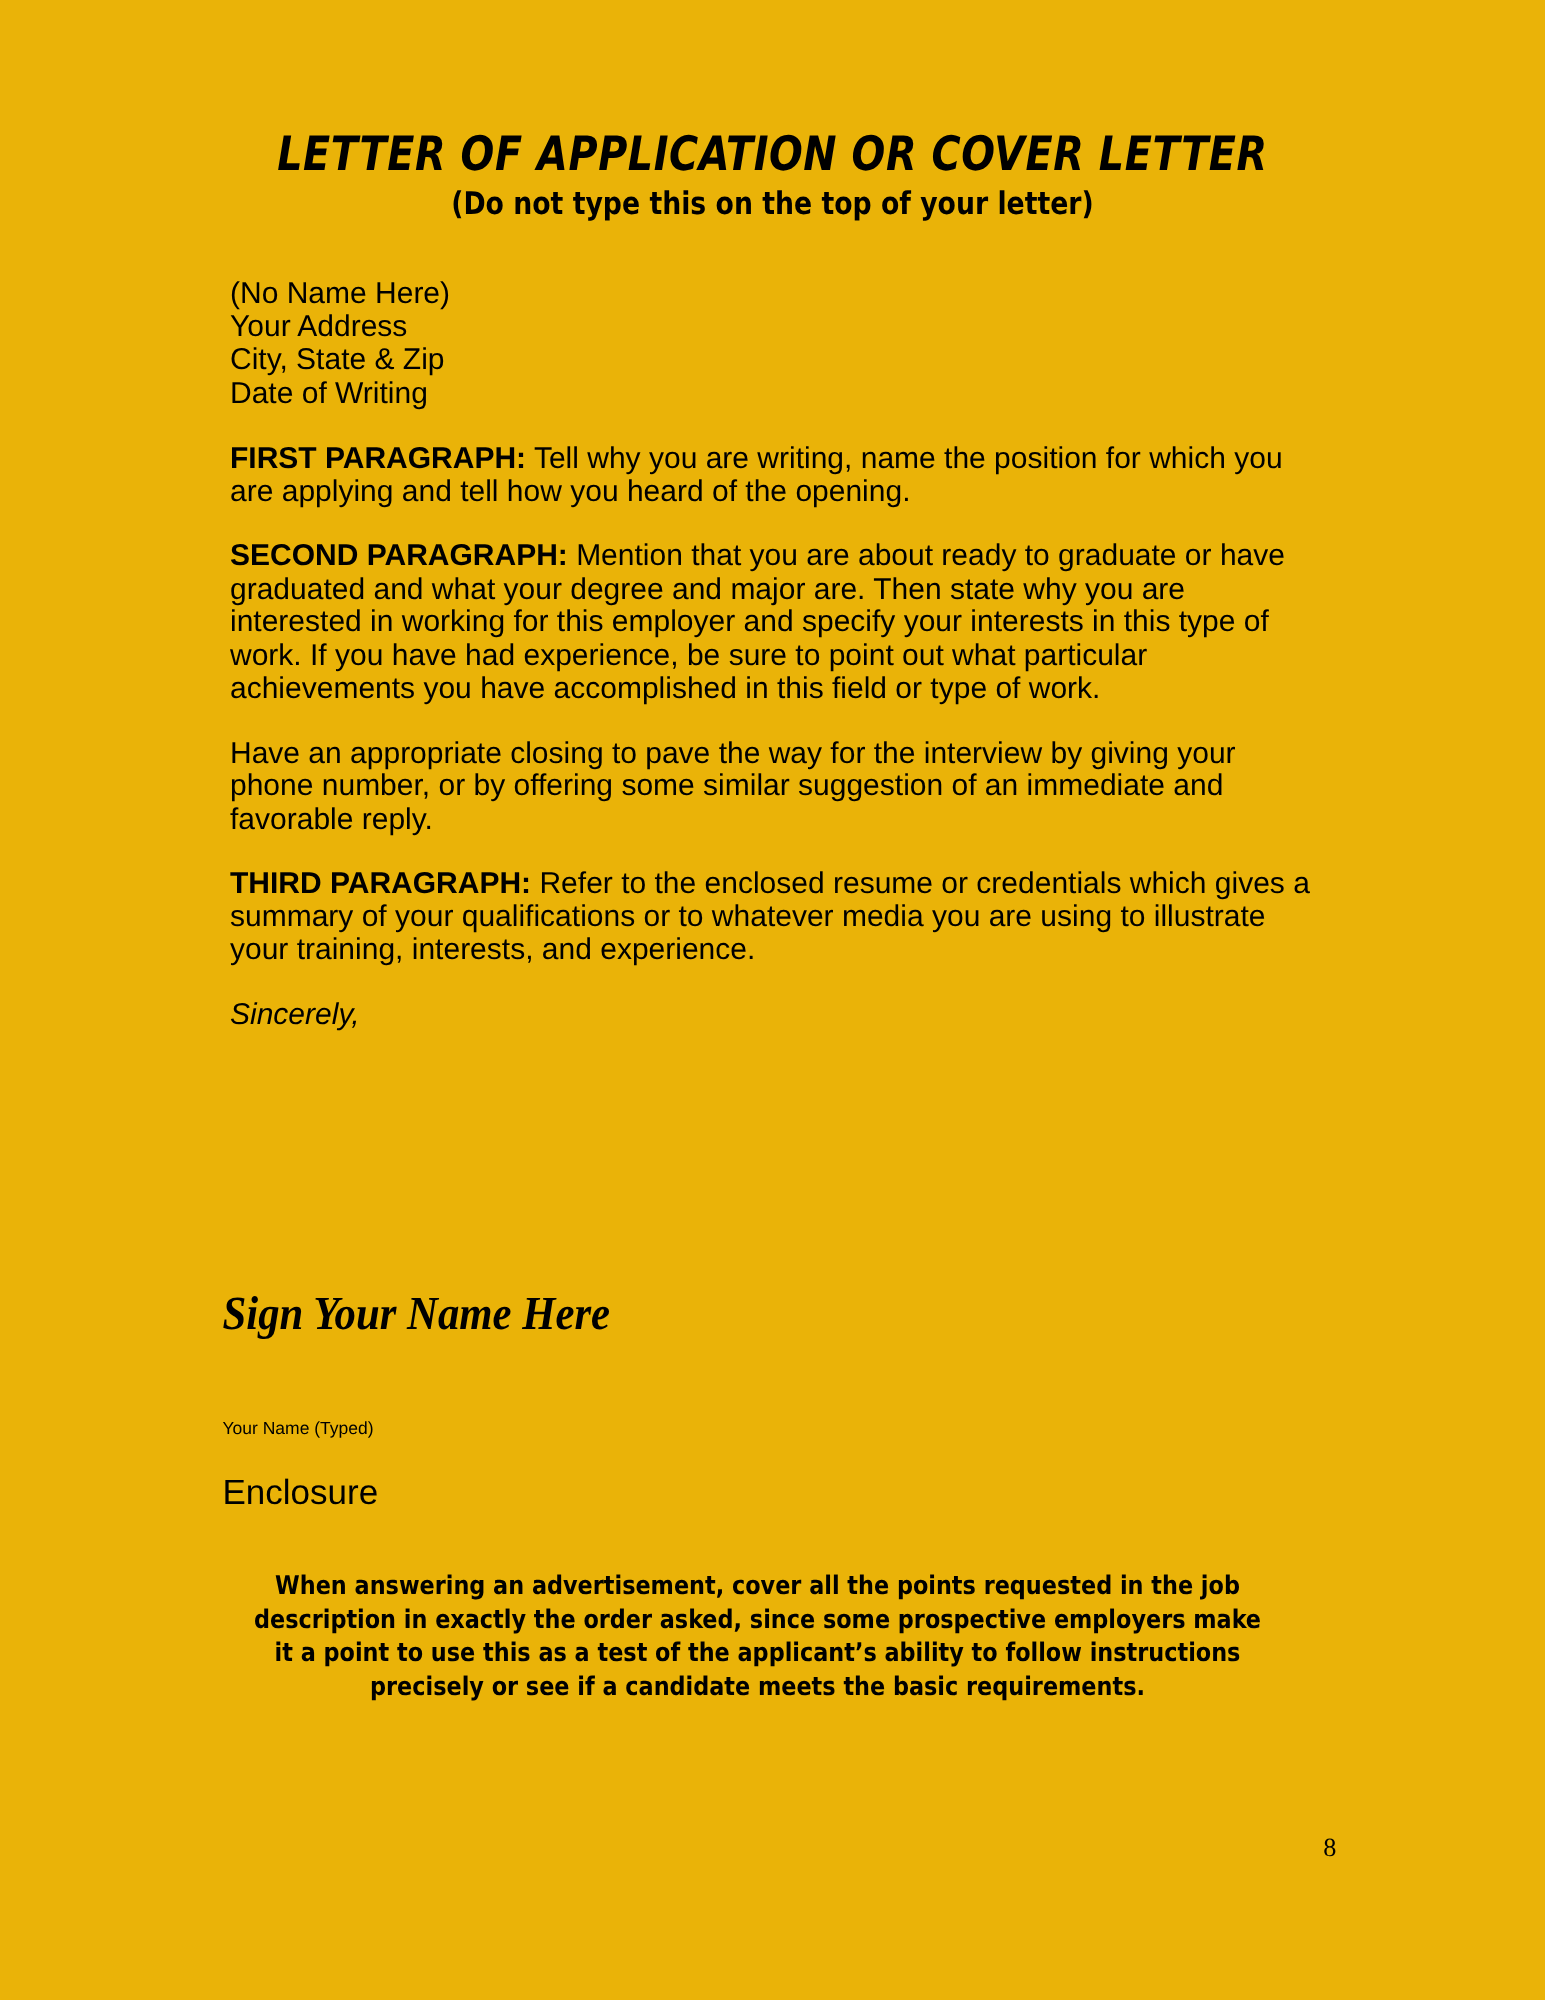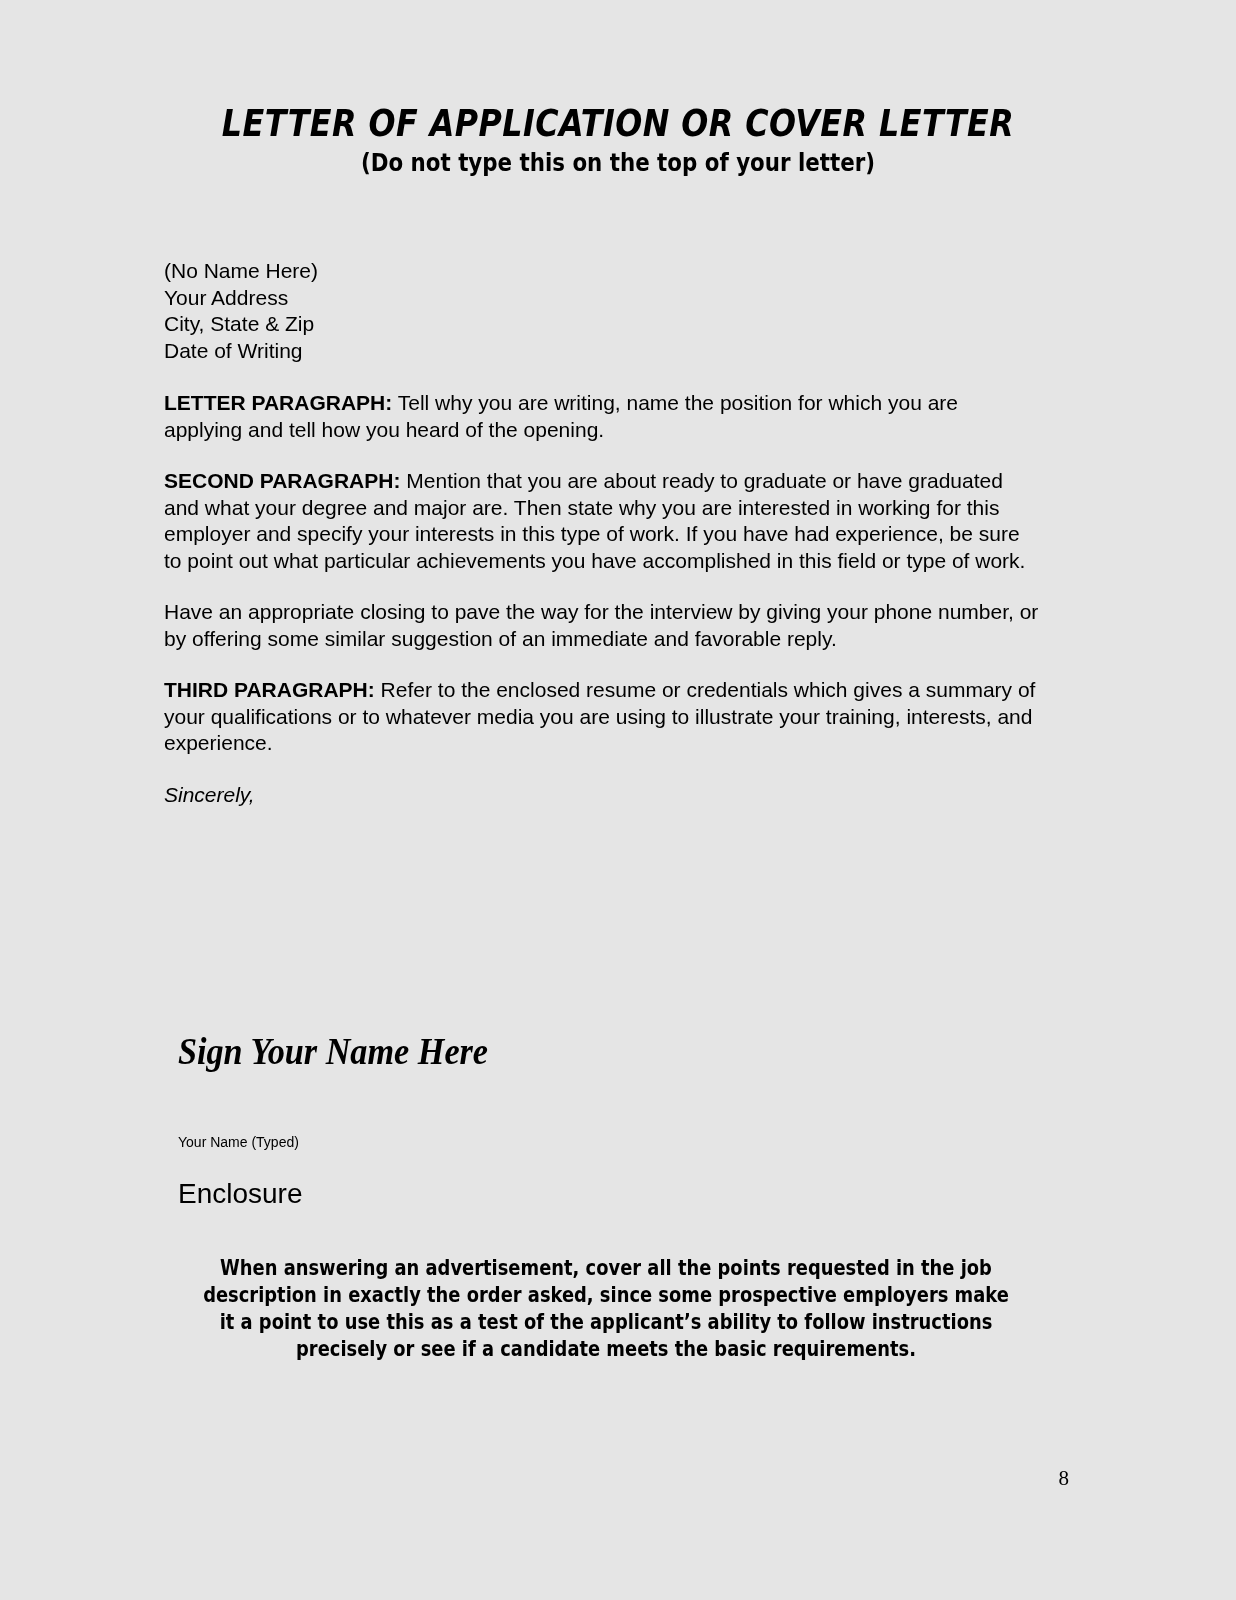--- a/index.html
+++ b/index.html
@@ -12,21 +12,21 @@
     height: 1600px;
     position: relative;
     font-family: "Liberation Sans", sans-serif;
     color: #000000;
     overflow: hidden;
   }
 
   .page {
     position: absolute;
     inset: 0;
-    background: #e5e5e5;
+    background: #eab308;
   }
 
   
   .heading {
     position: absolute;
     left: 0;
     right: 0;
     top: 104px;
     text-align: center;
   }
@@ -47,26 +47,25 @@
     font-size: 25px;
     line-height: 1.0;
     margin: 8px 0 0 0;
     transform: scaleX(0.95);
     white-space: nowrap;
   }
 
   
   .letter {
     position: absolute;
-    left: 164px;
+    left: 184px;
     top: 222px;
     width: 875px;
-    font-size: 21px;
+    font-size: 24px;
     line-height: 26.5px;
-    margin-top: 36px;
   }
 
   .addr-block {
     margin: 0 0 26px 0;
     white-space: pre-line;
   }
   .recipient-block {
     margin: 0 0 26px 0;
     white-space: pre-line;
   }
@@ -153,21 +152,21 @@
 
   <div class="letter">
 
     <div class="addr-block">(No Name Here)
 Your Address
 City, State &amp; Zip
 Date of Writing</div>
 
 
 
-    <p class="body-para"><b class="lead">LETTER PARAGRAPH:</b><span> Tell why you are writing, name the position for which you are applying and tell how you heard of the opening.</span></p>
+    <p class="body-para"><b class="lead">FIRST PARAGRAPH:</b><span> Tell why you are writing, name the position for which you are applying and tell how you heard of the opening.</span></p>
 
     <p class="body-para"><b class="lead">SECOND PARAGRAPH:</b><span> Mention that you are about ready to graduate or have graduated and what your degree and major are. Then state why you are interested in working for this employer and specify your interests in this type of work.  If you have had experience, be sure to point out what particular achievements you have accomplished in this field or type of work.</span></p>
 
     <p class="body-para"><span>Have an appropriate closing to pave the way for the interview by giving your phone number, or by offering some similar suggestion of an immediate and favorable reply.</span></p>
 
     <p class="body-para"><b class="lead">THIRD PARAGRAPH:</b><span> Refer to the enclosed resume or credentials which gives a summary of your qualifications or to whatever media you are using to illustrate your training, interests, and experience.</span></p>
 
     <div class="closing">Sincerely,</div>
 
   </div>

